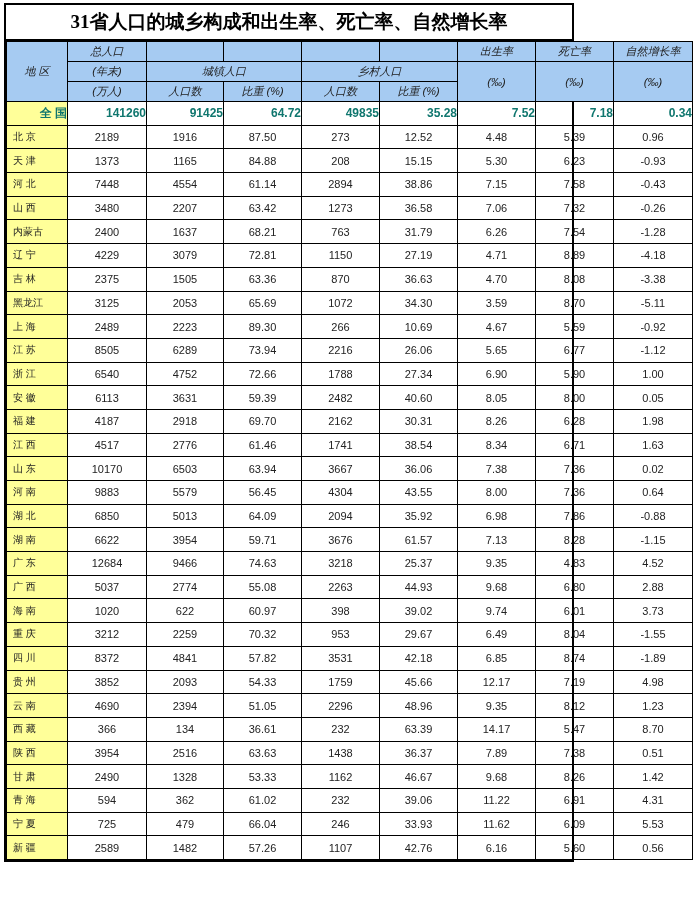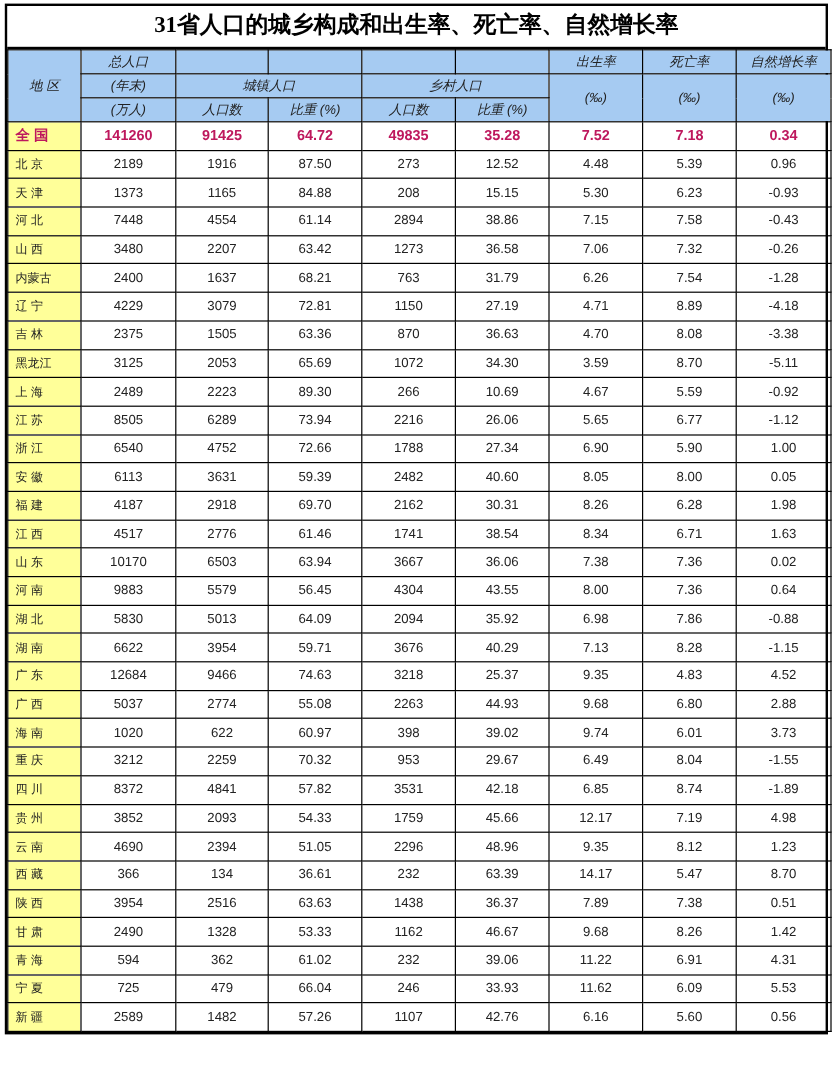--- a/index.html
+++ b/index.html
@@ -1,24 +1,24 @@
 <!DOCTYPE html>
 <html><head>
 <meta charset="utf-8">
 <style>
   html, body { margin: 0; padding: 0; background: #ffffff; }
   body { width: 694px; height: 900px; overflow: hidden; font-family: "Liberation Sans", "DejaVu Sans", sans-serif; }
-  .sheet { position: absolute; left: 4px; top: 3px; width: 686px; border: 2px solid #000; box-sizing: border-box; background: #fff; }
+  .sheet { position: absolute; left: 4px; top: 3px; width: 570px; border: 2px solid #000; box-sizing: border-box; background: #fff; }
   .title { height: 34px; line-height: 34px; text-align: center; font-family: "Liberation Serif", "DejaVu Serif", serif; font-weight: bold; font-size: 19px; color: #000; border-bottom: 2px solid #000; }
   table { border-collapse: collapse; width: 100%; table-layout: fixed; }
   td { border: 1px solid #000; text-align: center; font-size: 11px; color: #222; padding: 0; overflow: hidden; white-space: nowrap; }
   thead td { background: #a6cbf2; height: 19px; font-size: 11px; color: #222; font-style: italic; }
   tbody td { height: 22.7px; }
   td.region { background: #ffff99; text-align: left; padding-left: 6px; font-size: 10px; }
-  tr.national td { font-weight: bold; font-size: 12px; color: #be185d; }
+  tr.national td { font-weight: bold; font-size: 12px; color: #0f766e; text-align: right; }
   tr.national td.region { font-size: 12px; }
 </style>
 </head>
 <body>
 
 <div class="sheet">
   <div class="title">31省人口的城乡构成和出生率、死亡率、自然增长率</div>
   <table>
     <colgroup>
       <col style="width:61px">
@@ -242,36 +242,36 @@
           <td>5579</td>
           <td>56.45</td>
           <td>4304</td>
           <td>43.55</td>
           <td>8.00</td>
           <td>7.36</td>
           <td>0.64</td>
         </tr>
         <tr>
           <td class="region">湖 北</td>
-          <td>5830</td>
+          <td>6850</td>
           <td>5013</td>
           <td>64.09</td>
           <td>2094</td>
           <td>35.92</td>
           <td>6.98</td>
           <td>7.86</td>
           <td>-0.88</td>
         </tr>
         <tr>
           <td class="region">湖 南</td>
           <td>6622</td>
           <td>3954</td>
           <td>59.71</td>
           <td>3676</td>
-          <td>40.29</td>
+          <td>61.57</td>
           <td>7.13</td>
           <td>8.28</td>
           <td>-1.15</td>
         </tr>
         <tr>
           <td class="region">广 东</td>
           <td>12684</td>
           <td>9466</td>
           <td>74.63</td>
           <td>3218</td>

